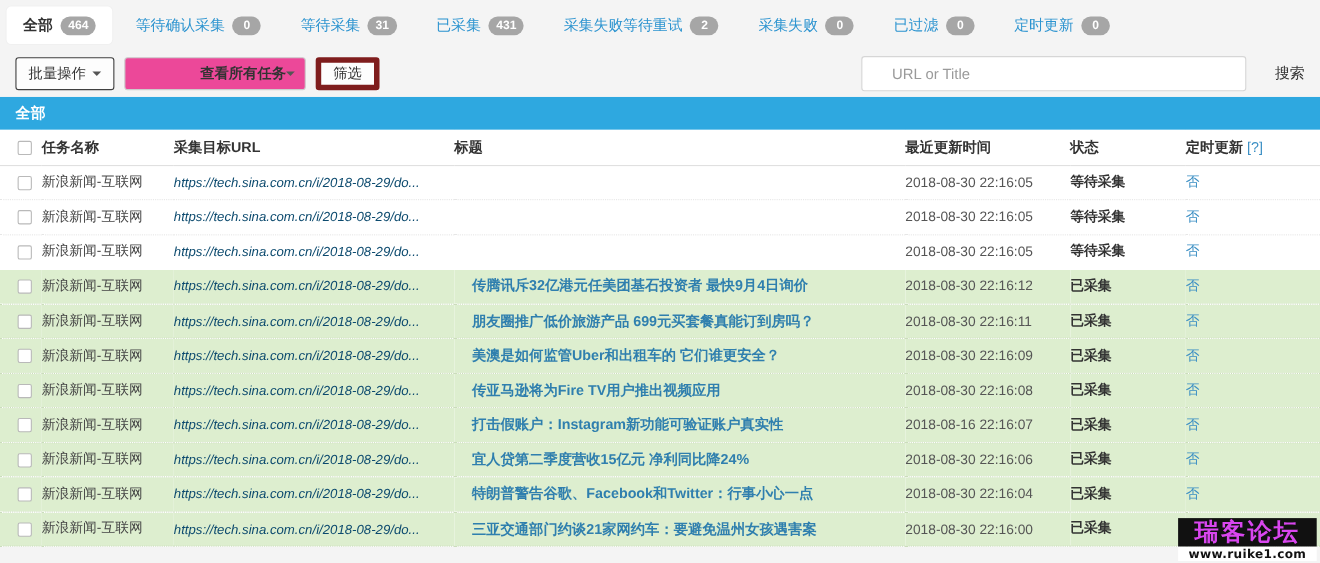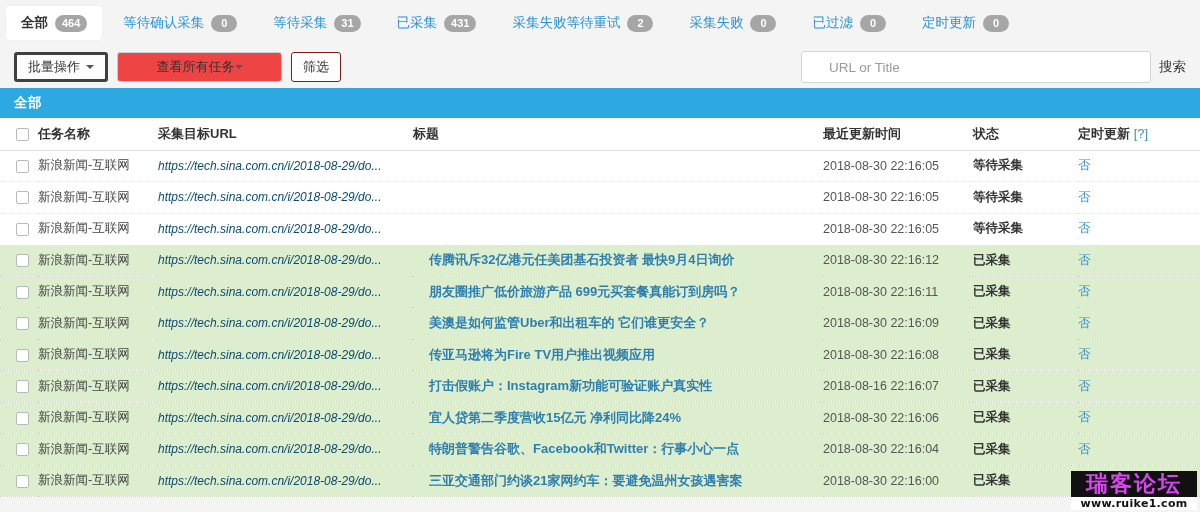--- a/index.html
+++ b/index.html
@@ -61,58 +61,59 @@
     height: 42px;
     background: #f4f4f4;
     display: flex;
     align-items: center;
     padding: 0 14px;
     position: relative;
   }
   .btn {
     height: 30px;
     background: #fdfdfd;
-    border: 3px solid #404040;
+    border: 1px solid #404040;
     border-radius: 3px;
     font-size: 13px;
     color: #333;
     padding: 0 11px;
     display: inline-flex;
     align-items: center;
     gap: 6px;
     cursor: pointer;
     font-family: inherit;
   }
   .caret {
     width: 0; height: 0;
     border-left: 4px solid transparent;
     border-right: 4px solid transparent;
     border-top: 4px solid #555;
     display: inline-block;
   }
   .select-box {
     height: 30px;
     width: 165px;
-    background: #ef4444;
+    background: #ec4899;
     border: 1px solid #cccccc;
     border-radius: 3px;
     font-size: 13px;
     color: #333;
     margin-left: 9px;
     display: flex;
     align-items: center;
     padding: 0 9px;
-    justify-content: center;
-    cursor: pointer;
+    justify-content: flex-end;
+    cursor: pointer;
+    font-weight: bold;
   }
   .btn-plain {
     height: 30px;
     margin-left: 9px;
     background: #fdfdfd;
-    border: 1px solid #7f1d1d;
+    border: 5px solid #7f1d1d;
     border-radius: 3px;
     font-size: 13px;
     color: #333;
     padding: 0 11px;
     display: inline-flex;
     align-items: center;
     cursor: pointer;
     font-family: inherit;
   }
   .search-wrap {
@@ -132,21 +133,21 @@
     color: #333;
     font-family: inherit;
     outline: none;
   }
   .search-input::placeholder { color: #9a9a9a; }
   .search-btn {
     background: transparent;
     border: none;
     font-size: 13.5px;
     color: #333;
-    margin-left: 8px;
+    margin-left: 26px;
     cursor: pointer;
     font-family: inherit;
     padding: 0;
   }
 
   
   .panel { background: #fff; }
   .panel-head {
     background: #2ea8e0;
     color: #ffffff;

